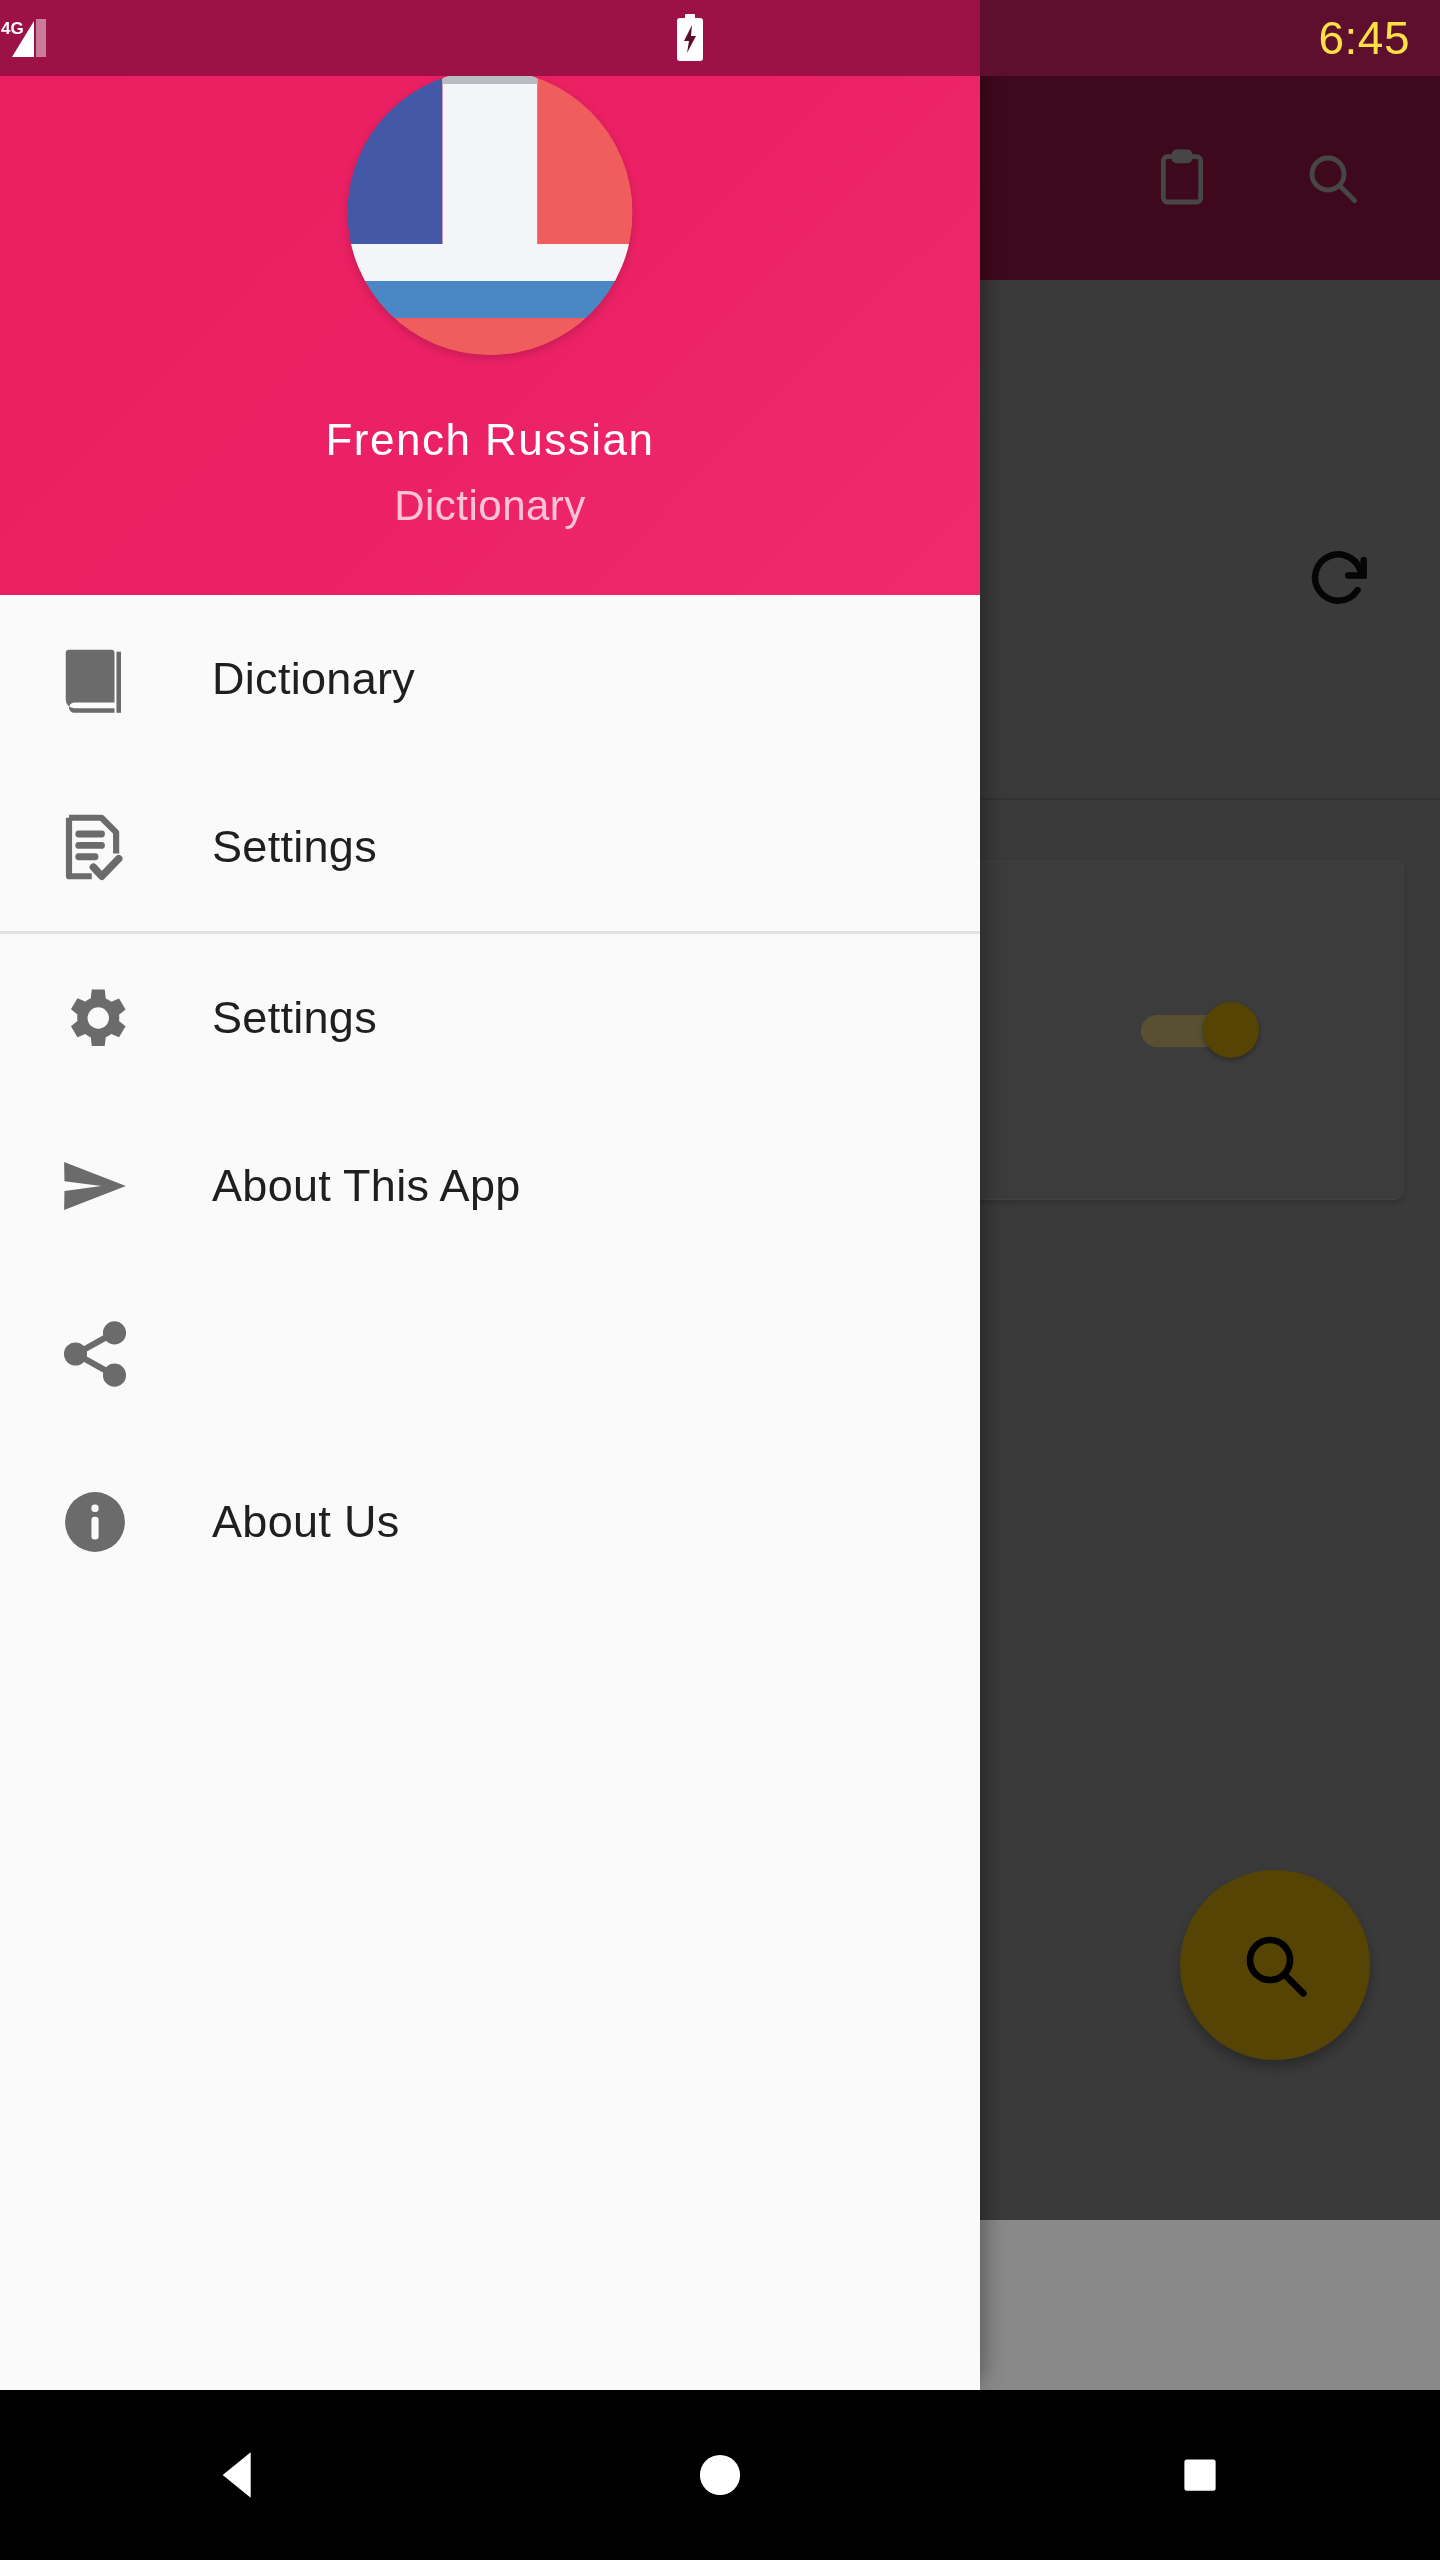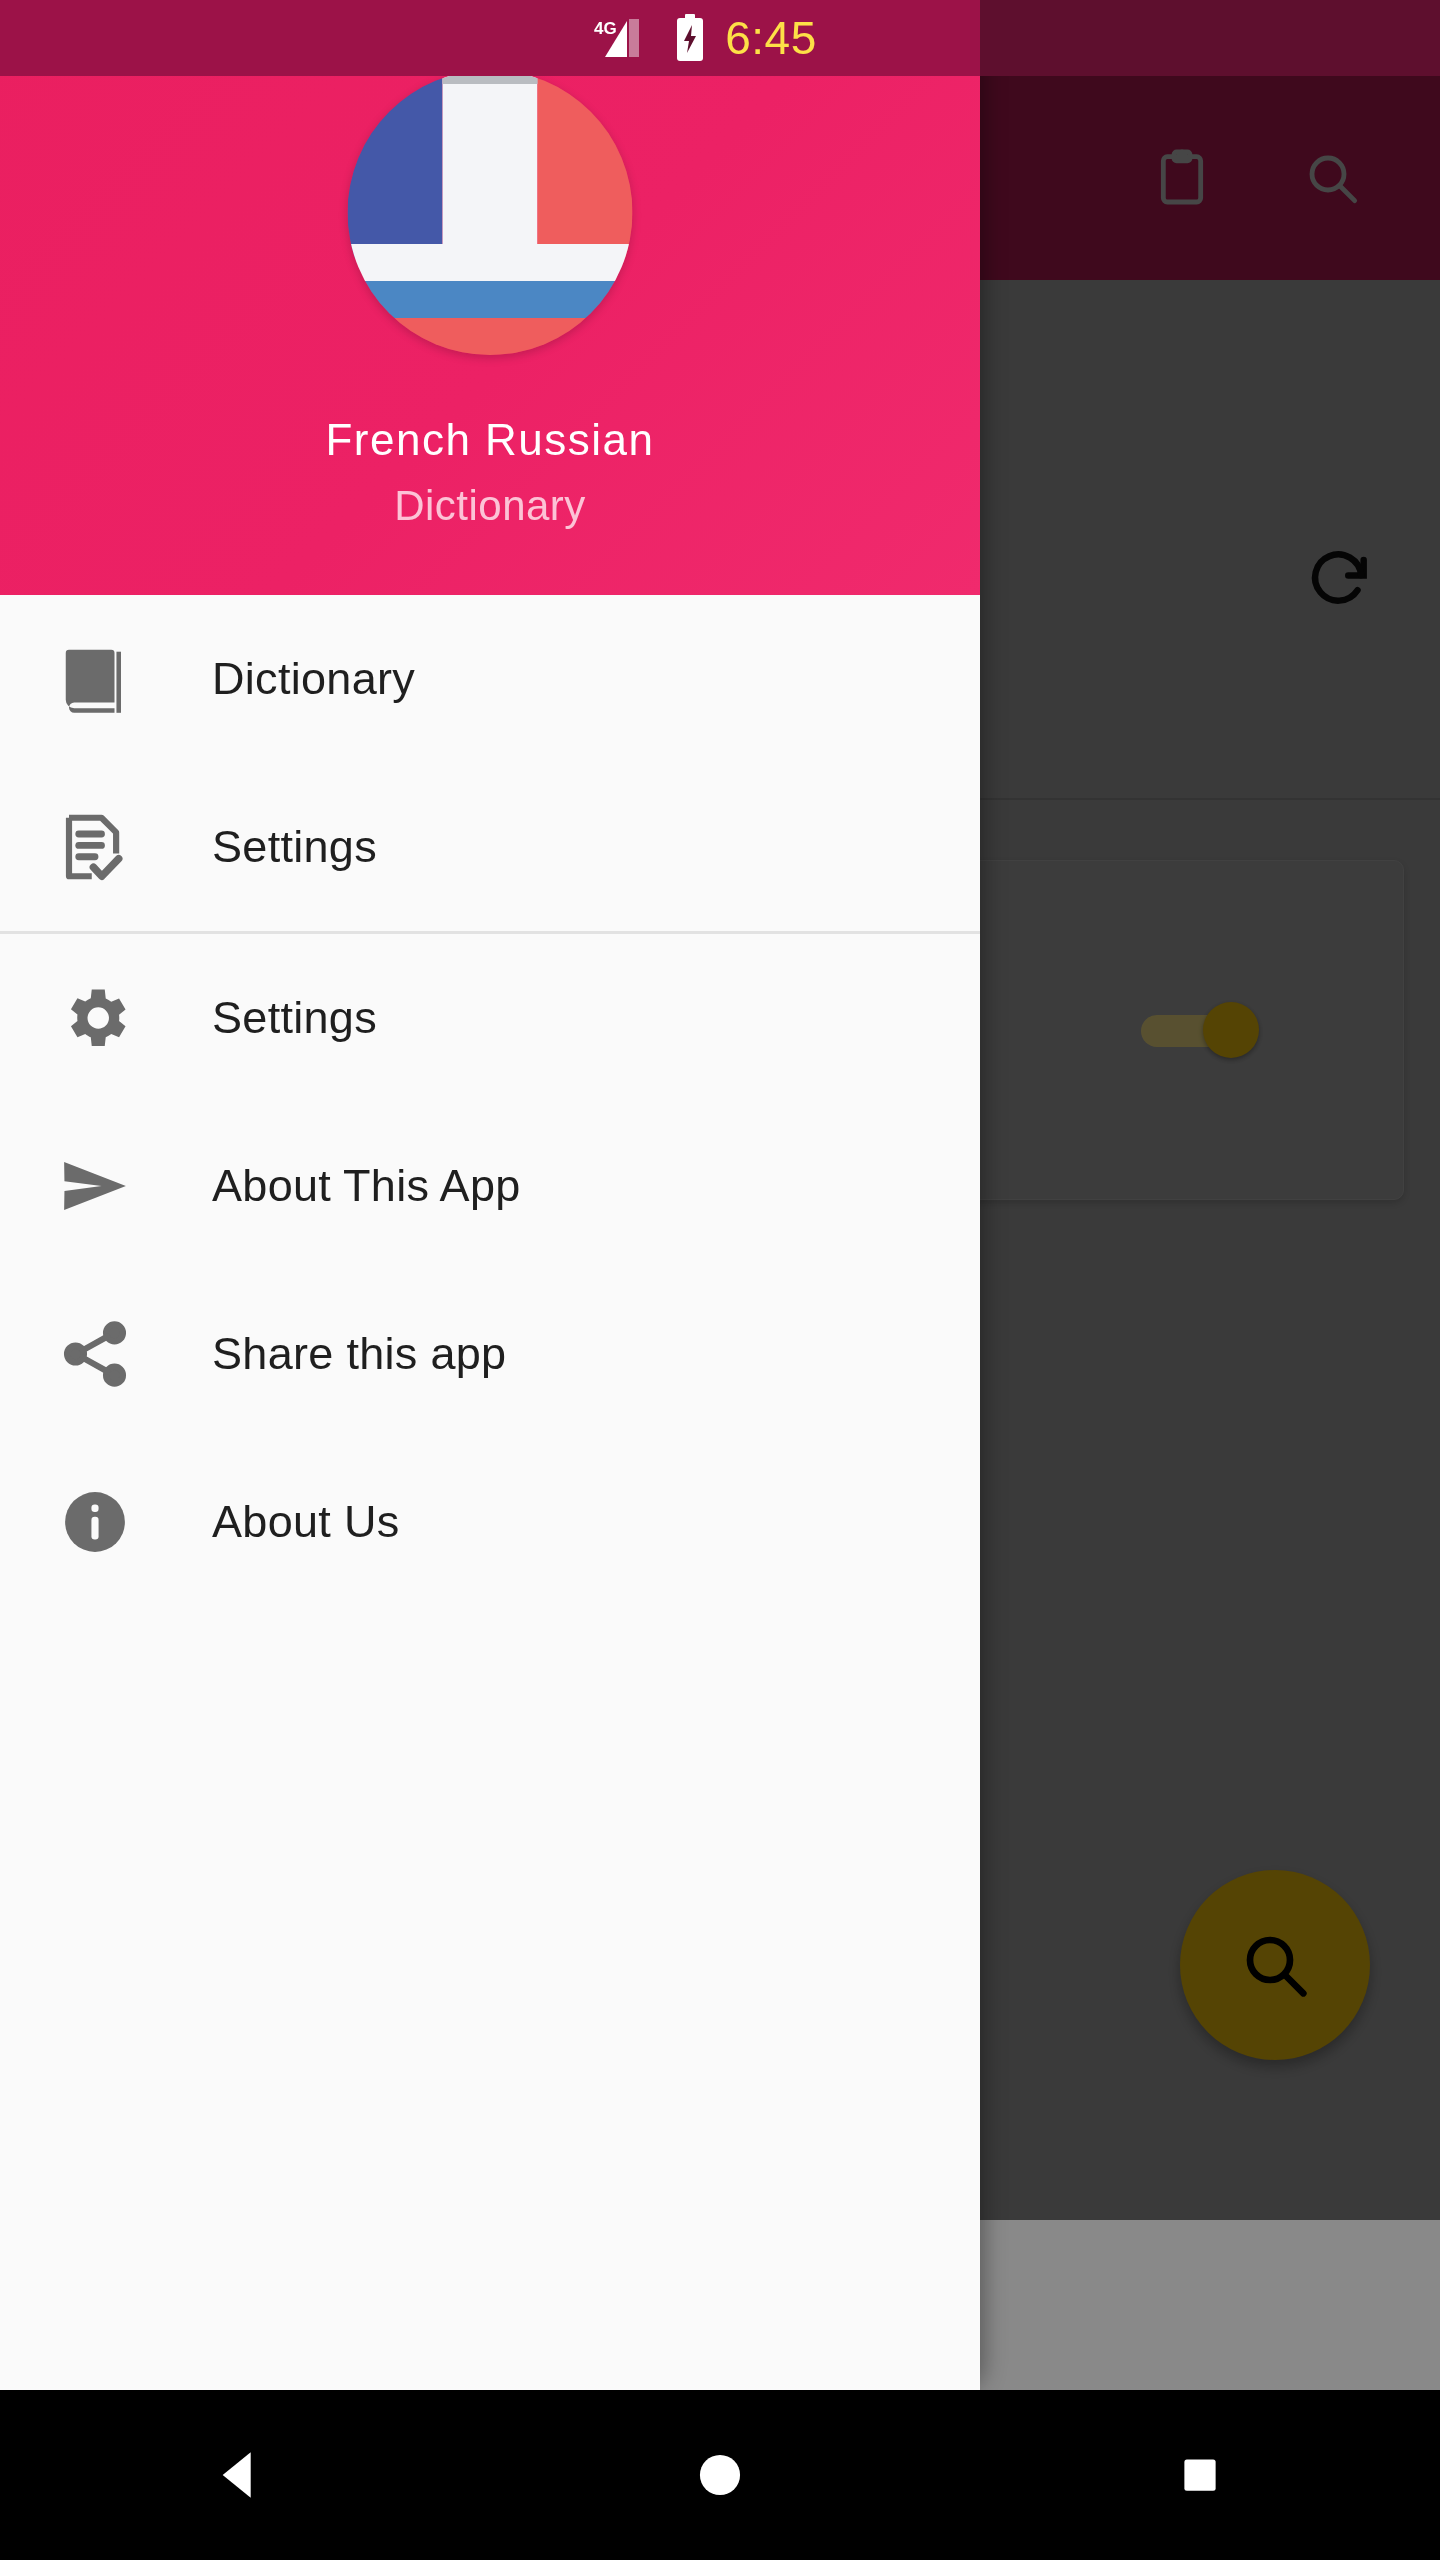--- a/index.html
+++ b/index.html
@@ -89,21 +89,21 @@
   
   #scrim {
     position:absolute; left:0; top:0; width:1440px; height:2390px;
     background:rgba(0,0,0,.45);
   }
 
   
   #statusbar {
     position:absolute; left:0; top:0; width:1440px; height:76px;
     z-index:40;
-    display:flex; align-items:center; justify-content:center;
+    display:flex; align-items:center; justify-content:space-between;
     padding-right:30px; gap:18px;
     color:#fff;
   }
   #sb-left-fill {
     position:absolute; left:0; top:0; width:980px; height:76px;
     background:#9c1248;
   }
   #sb-right-fill {
     position:absolute; left:980px; top:0; width:460px; height:76px;
     background:#5e0f2e;
@@ -321,21 +321,20 @@
         <div class="menu-item">
           <span class="menu-icon">
             <svg viewBox="0 0 24 24" fill="none" stroke="currentColor" stroke-width="1.9">
               <circle cx="18" cy="5.5" r="2.6" fill="currentColor"></circle>
               <circle cx="6" cy="12" r="2.6" fill="currentColor"></circle>
               <circle cx="18" cy="18.5" r="2.6" fill="currentColor"></circle>
               <line x1="8.3" y1="10.8" x2="15.7" y2="6.7" stroke-linecap="round"></line>
               <line x1="8.3" y1="13.2" x2="15.7" y2="17.3" stroke-linecap="round"></line>
             </svg>
           </span>
-          <span class="menu-label">Share this app</span>
         </div>
 
         <div class="menu-item">
           <span class="menu-icon">
             <svg viewBox="0 0 24 24">
               <circle cx="12" cy="12" r="9.2" fill="currentColor"></circle>
               <rect x="10.9" y="10.4" width="2.2" height="7" rx="1" fill="#fafafa"></rect>
               <rect x="10.9" y="6.6" width="2.2" height="2.3" rx="1" fill="#fafafa"></rect>
             </svg>
           </span>

